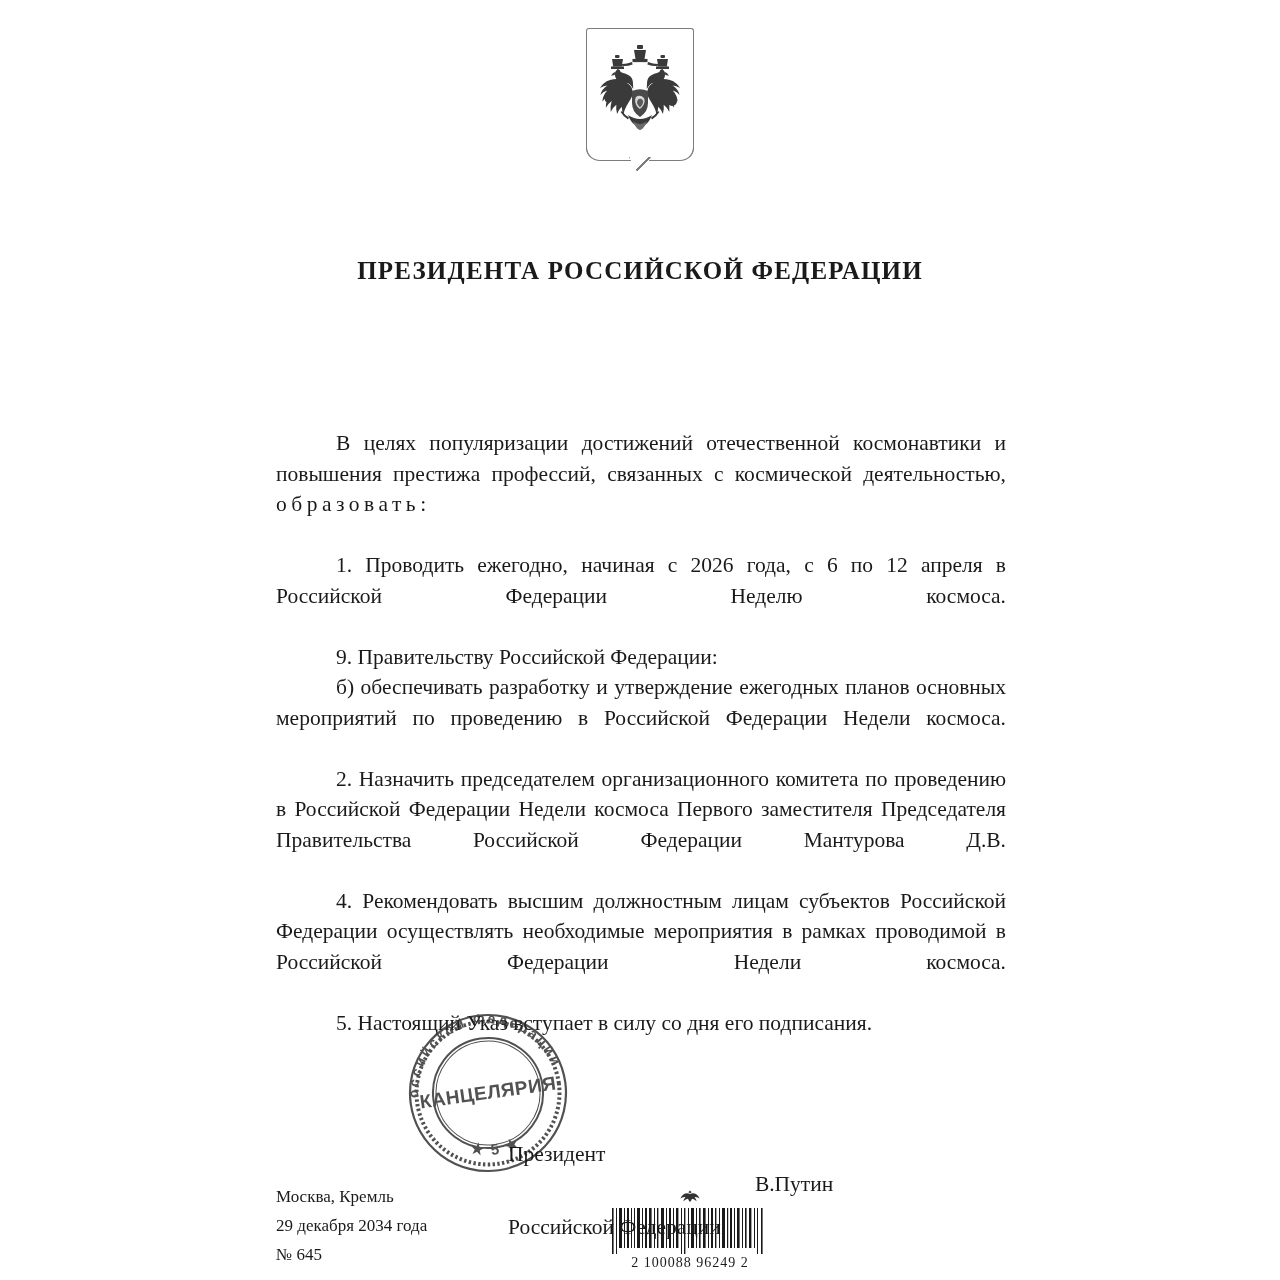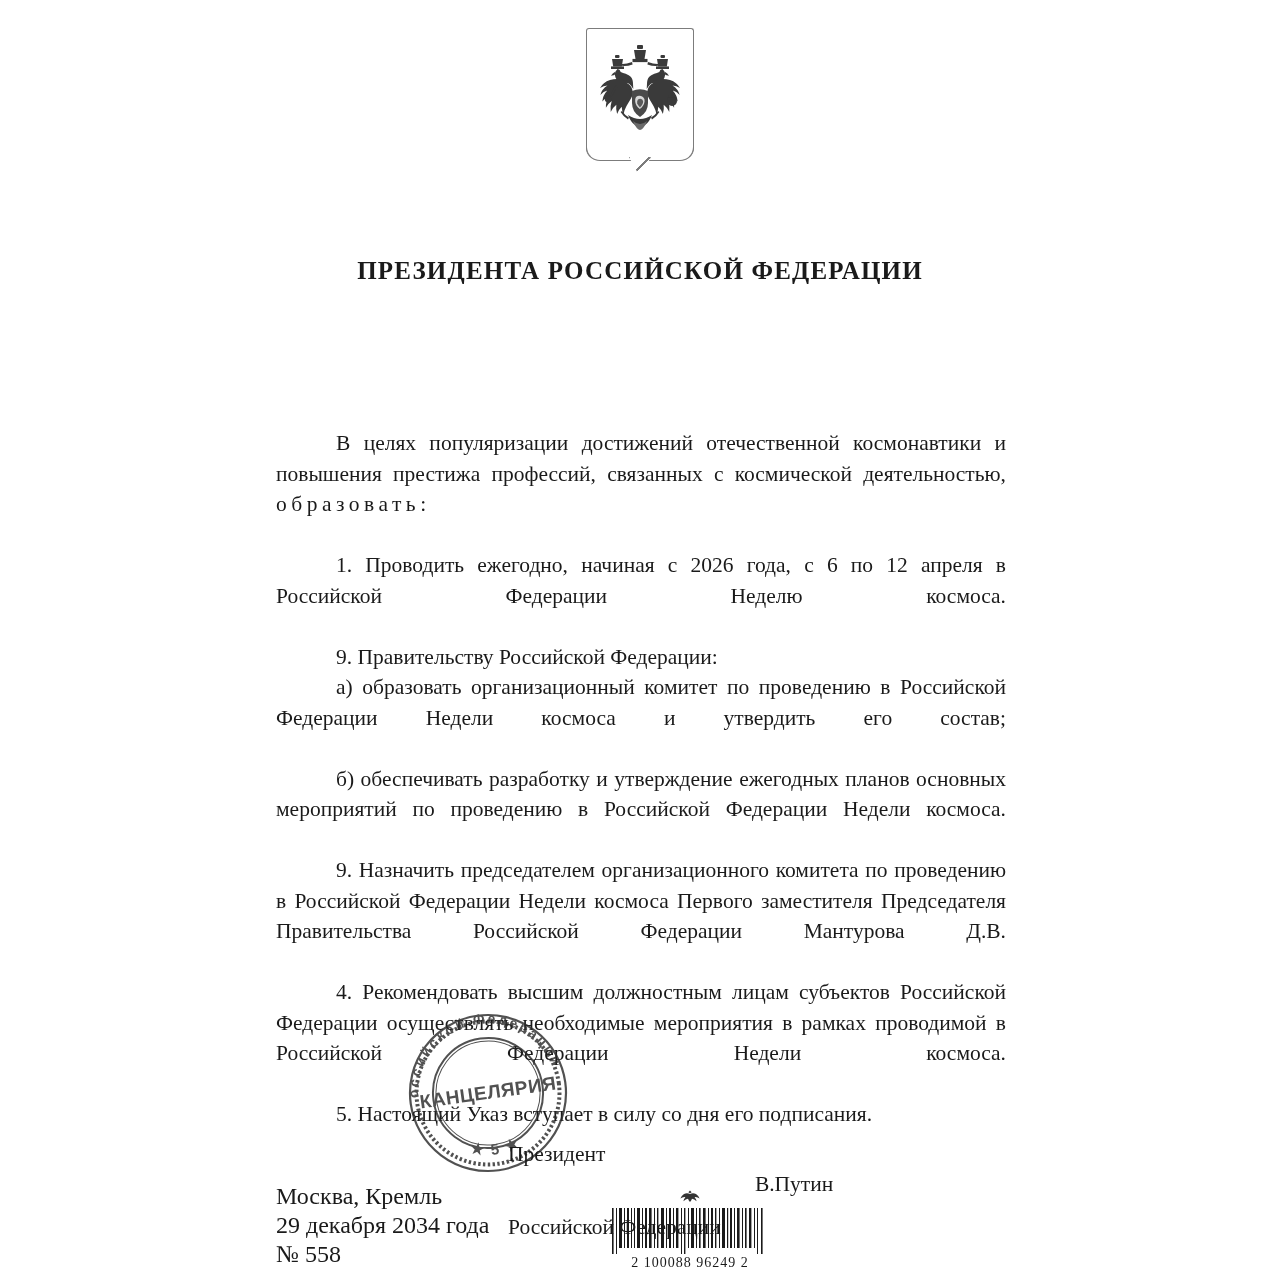--- a/index.html
+++ b/index.html
@@ -174,21 +174,21 @@
     width: 180px;
     height: 180px;
     opacity: 0.82;
   }
 
   
   .footer {
     position: absolute;
     left: 276px;
     top: 1182px;
-    font-size: 24px;
+    font-size: 17px;
     line-height: 29px;
   }
   .footer div { white-space: nowrap; }
 
   
   .barcode-wrap {
     position: absolute;
     left: 600px;
     top: 1190px;
     width: 180px;
@@ -267,23 +267,22 @@
       </svg>
     </div>
   </div>
 
   <div class="doc-subtitle">ПРЕЗИДЕНТА РОССИЙСКОЙ ФЕДЕРАЦИИ</div>
 
   <div class="body-text">
     <p class="para"><span>В целях популяризации достижений отечественной космонавтики и повышения престижа профессий, связанных с космической деятельностью, </span><span class="spaced">образовать:</span></p>
     <p class="para">1. Проводить ежегодно, начиная с 2026 года, с 6 по 12 апреля в Российской Федерации Неделю космоса.</p>
     <p class="para last-line-natural">9. Правительству Российской Федерации:</p>
-    <p class="para">а) образовать организационный комитет по проведению в Российской Федерации Недели космоса и утвердить его состав;</p>
     <p class="para">б) обеспечивать разработку и утверждение ежегодных планов основных мероприятий по проведению в Российской Федерации Недели космоса.</p>
-    <p class="para">9. Назначить председателем организационного комитета по проведению в Российской Федерации Недели космоса Первого заместителя Председателя Правительства Российской Федерации Мантурова Д.В.</p>
+    <p class="para">2. Назначить председателем организационного комитета по проведению в Российской Федерации Недели космоса Первого заместителя Председателя Правительства Российской Федерации Мантурова Д.В.</p>
     <p class="para">4. Рекомендовать высшим должностным лицам субъектов Российской Федерации осуществлять необходимые мероприятия в рамках проводимой в Российской Федерации Недели космоса.</p>
     <p class="para last-line-natural">5. Настоящий Указ вступает в силу со дня его подписания.</p>
   </div>
 
   <svg class="stamp" viewBox="0 0 180 180">
     <defs>
       <path id="ringPathTop" d="M 90,90 m -70,0 a 70,70 0 1,1 140,0" fill="none"></path>
       <path id="ringPathBottom" d="M 90,90 m -62,0 a 62,62 0 1,0 124,0" fill="none"></path>
     </defs>
     <g transform="rotate(-8 90 90)">
@@ -308,21 +307,21 @@
     <div class="sign-role">Президент</div>
     <div class="sign-row">
       <div class="sign-role">Российской Федерации</div>
       <div class="sign-name">В.Путин</div>
     </div>
   </div>
 
   <div class="footer">
     <div>Москва, Кремль</div>
     <div>29 декабря 2034 года</div>
-    <div>№ 558</div>
+    <div>№ 645</div>
   </div>
 
   <div class="barcode-wrap">
     <svg class="barcode-mini-emblem" viewBox="0 0 30 13" width="30" height="13">
       <g fill="#333">
         <path d="M15 0.5 l1.6 1.8 l-1.6 1 l-1.6 -1 z"></path>
         <path d="M9 4 q3 -1.6 6 0 q3 -1.6 6 0 q2.6 1.6 3.6 4.6 q-2.6 -2 -5 -1.4 q1.8 1.8 2 4 q-2.4 -2.2 -4.6 -2.4 q-.6 2 -2 3.2 q-1.4 -1.2 -2 -3.2 q-2.2 .2 -4.6 2.4 q.2 -2.2 2 -4 q-2.4 -.6 -5 1.4 q1 -3 3.6 -4.6 z"></path>
       </g>
     </svg>
     <svg class="barcode-bars" width="160" height="46" viewBox="0 0 160 46">

